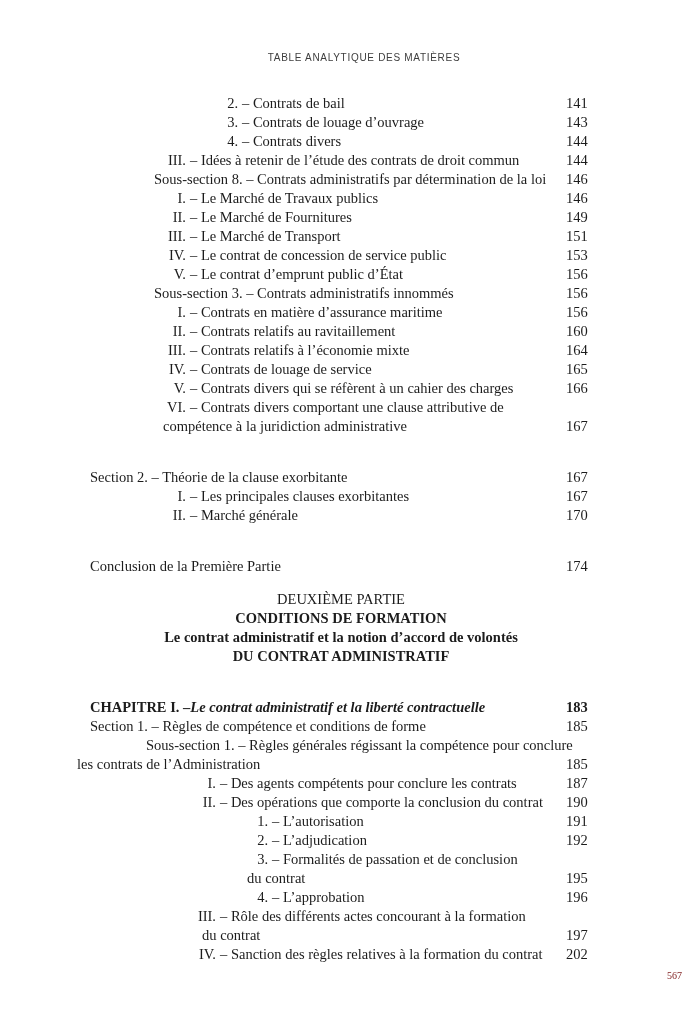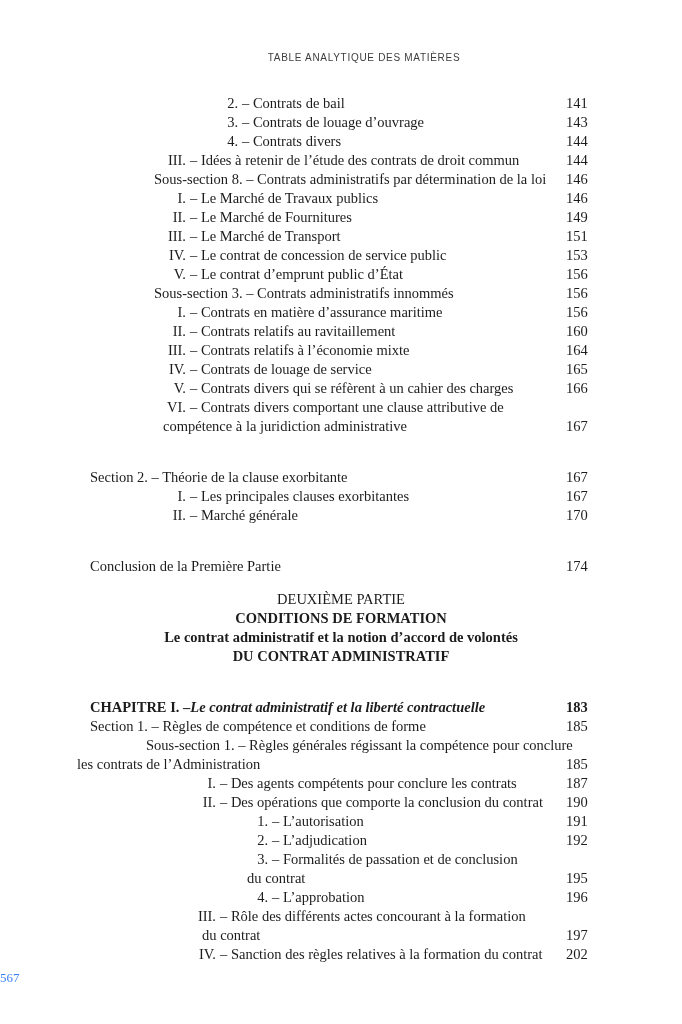--- a/index.html
+++ b/index.html
@@ -52,23 +52,23 @@
   .chapter .chap-italic{font-style:italic;}
   .sc .txt{font-variant:small-caps;letter-spacing:.4px;}
   .part-heading{
     text-align:center;
     margin-top:14px;margin-bottom:14px;
     font-size:14.5px;line-height:19px;
   }
   .part-heading .ph-bold{font-weight:bold;}
   .footer{
     margin-top:6px;
-    text-align:left;
-    font-size:13px;
-    color:#3b82f6;
+    text-align:right;
+    font-size:10px;
+    color:#7f1d1d;
   }
 </style>
 </head>
 <body>
 
 <div class="page">
   <div class="running-header">TABLE ANALYTIQUE DES MATIÈRES</div>
 
   <div class="content">
     <div id="toc-top">

